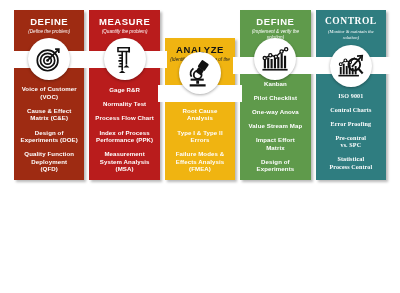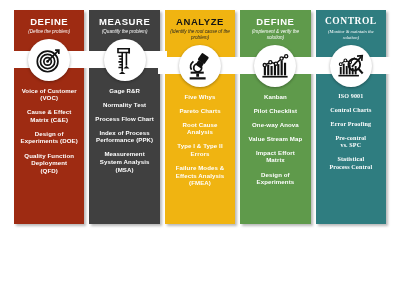--- a/index.html
+++ b/index.html
@@ -10,21 +10,21 @@
     overflow:hidden;
   }
   #infographic{
     position:relative;
     width:400px;height:293px;
     background:#ffffff;
   }
   .columns{
     position:absolute;
     left:14px; top:10px;
-    width:372px; height:214px;
+    width:372px; height:170px;
     display:flex;
     gap:5px;
     justify-content:space-between;
   }
   .phase{
     position:relative;
     flex:1 1 0;
     display:flex;
     flex-direction:column;
     align-items:center;
@@ -136,21 +136,21 @@
 (VOC)</div>
           <div class="tool">Cause &amp; Effect
 Matrix (C&amp;E)</div>
           <div class="tool">Design of
 Experiments (DOE)</div>
           <div class="tool">Quality Function
 Deployment
 (QFD)</div>
         </div>
       </div>
-      <div class="phase light" style="background: #404040;">
+      <div class="phase light" style="background: #b91c1c;">
         <div class="head">
           <div class="title">MEASURE</div>
           <div class="sub">(Quantify the problem)</div>
         </div>
         <div class="circle-zone">
           <div class="band"></div>
           <div class="circle">
             <svg width="28" height="30" viewBox="0 0 28 32">
       <g stroke="#111" stroke-width="1.7" fill="none">
         <path d="M6.5 4 h12 v4 h-12 z"></path>
@@ -168,21 +168,21 @@
           <div class="tool">Gage R&amp;R</div>
           <div class="tool">Normality Test</div>
           <div class="tool">Process Flow Chart</div>
           <div class="tool">Index of Process
 Performance (PPK)</div>
           <div class="tool">Measurement
 System Analysis
 (MSA)</div>
         </div>
       </div>
-      <div class="phase dark" style="background: rgb(240, 180, 17);">
+      <div class="phase dark" style="background: rgb(240, 180, 17); margin-top: 28px;">
         <div class="head">
           <div class="title">ANALYZE</div>
           <div class="sub">(Identify the root
 cause of the problem)</div>
         </div>
         <div class="circle-zone">
           <div class="band"></div>
           <div class="circle">
             <svg width="30" height="30" viewBox="0 0 32 32">
       <g fill="#111">

